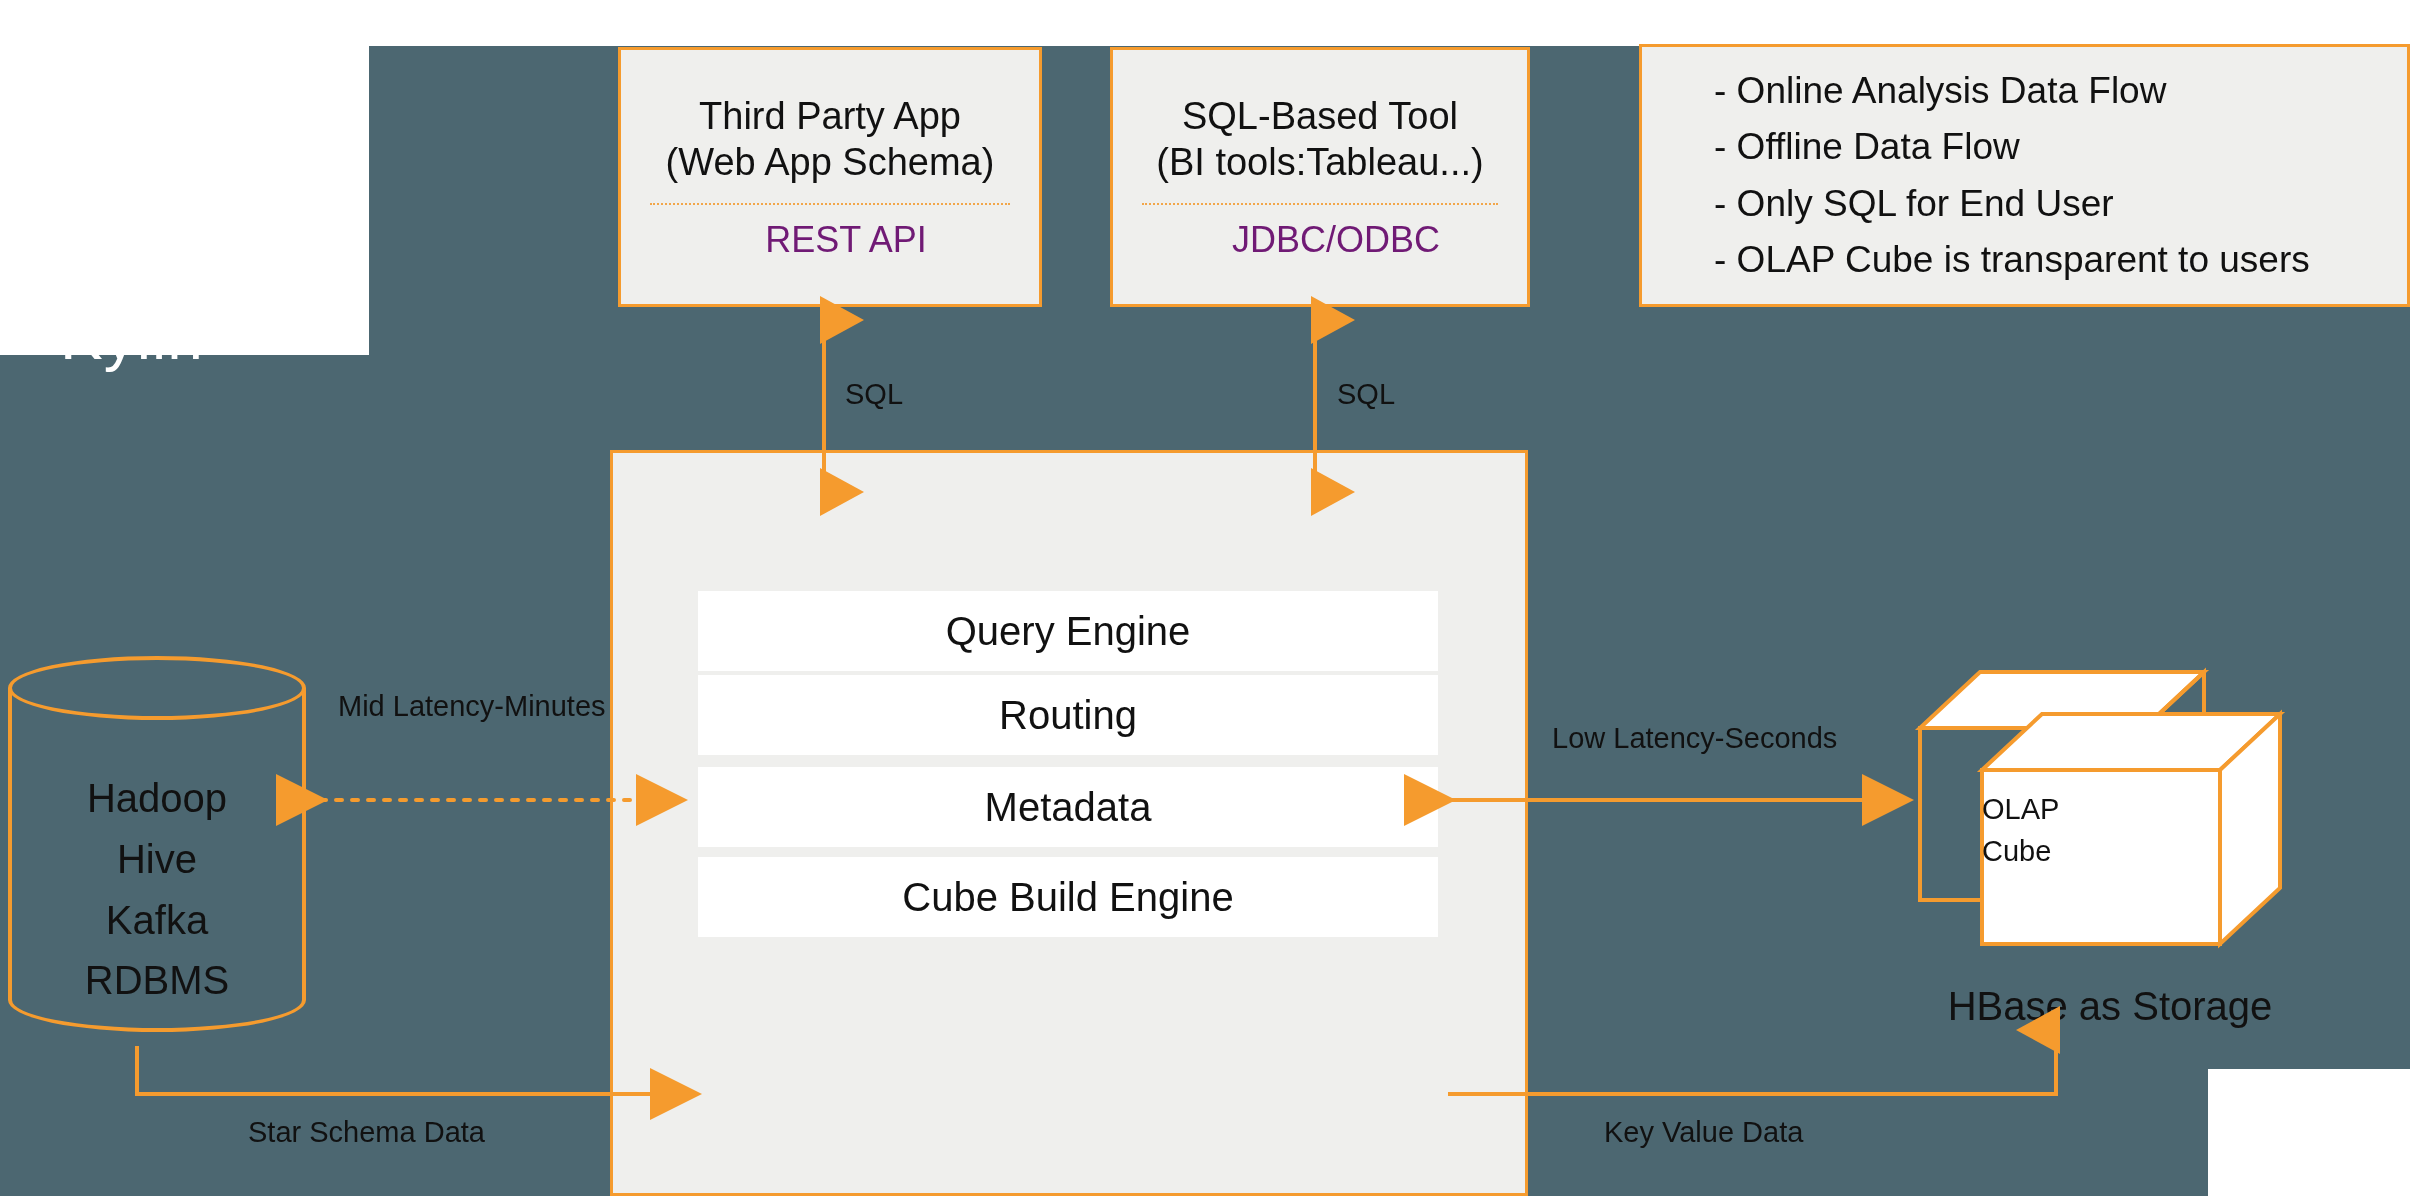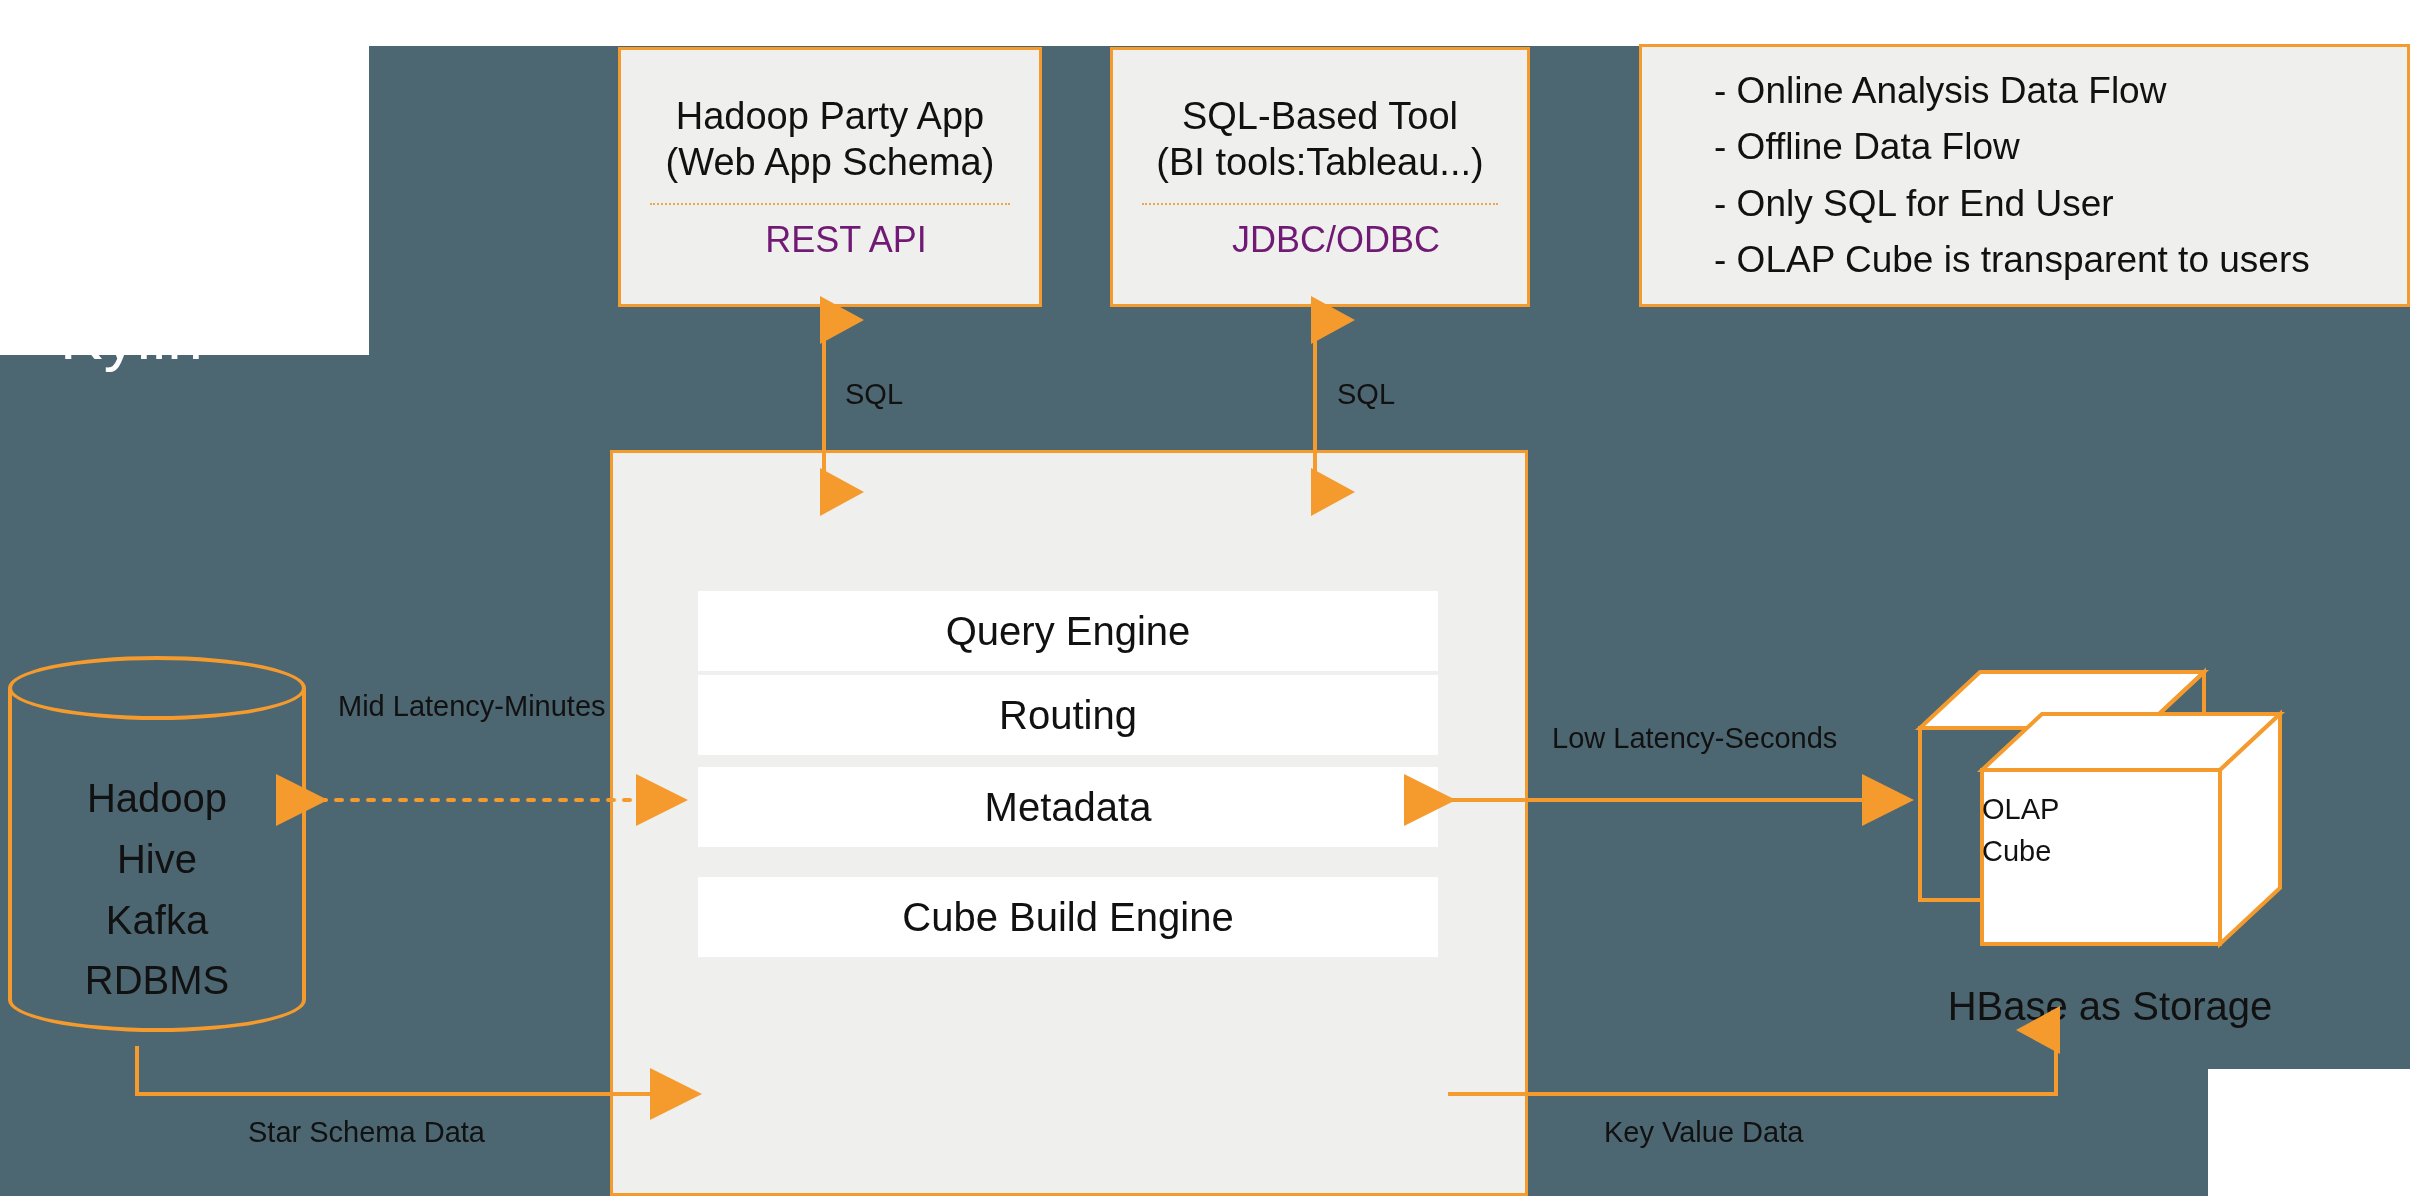--- a/index.html
+++ b/index.html
@@ -42,21 +42,21 @@
   
   #panel{position:absolute;left:610px;top:450px;width:918px;height:746px;
          background:#EFEFED;border:3px solid #F59B2E;box-sizing:border-box;}
   .layer{position:absolute;left:85px;width:740px;height:80px;background:#ffffff;
          display:flex;align-items:center;justify-content:center;
          font-size:40px;color:#111;}
   #layer-rest{top:58px;}
   #layer-query{top:138px;}
   #layer-routing{top:222px;}
   #layer-metadata{top:314px;}
-  #layer-cube{top:424px;}
+  #layer-cube{top:404px;}
 
   
   #cylinder{position:absolute;left:8px;top:656px;width:298px;height:376px;}
   #cyl-body{position:absolute;left:0;top:32px;width:298px;height:312px;
             border-left:4px solid #F59B2E;border-right:4px solid #F59B2E;box-sizing:border-box;}
   #cyl-top{position:absolute;left:0;top:0;width:298px;height:64px;
            border:4px solid #F59B2E;border-radius:50%;box-sizing:border-box;}
   #cyl-bottom{position:absolute;left:0;top:312px;width:298px;height:64px;
               border:4px solid #F59B2E;border-radius:50%;box-sizing:border-box;
               clip-path:inset(32px 0 0 0);}
@@ -85,21 +85,21 @@
 <div id="canvas">
 
   <div class="slate" id="slate-main"></div>
   <div class="slate" id="slate-left"></div>
 
   <div id="ghost-title">Kylin</div>
   <div class="white-cover" id="cover-topleft"></div>
 
   <div class="obox" id="box-thirdparty">
     <div class="box-title">
-      <span>Hadoop Party App</span><br>
+      <span>Third Party App</span><br>
       <span>(Web App Schema)</span>
     </div>
     <div class="box-divider"></div>
     <div class="box-sub">REST API</div>
   </div>
 
   <div class="obox" id="box-sqltool">
     <div class="box-title">
       <span>SQL-Based Tool</span><br>
       <span>(BI tools:Tableau...)</span>

